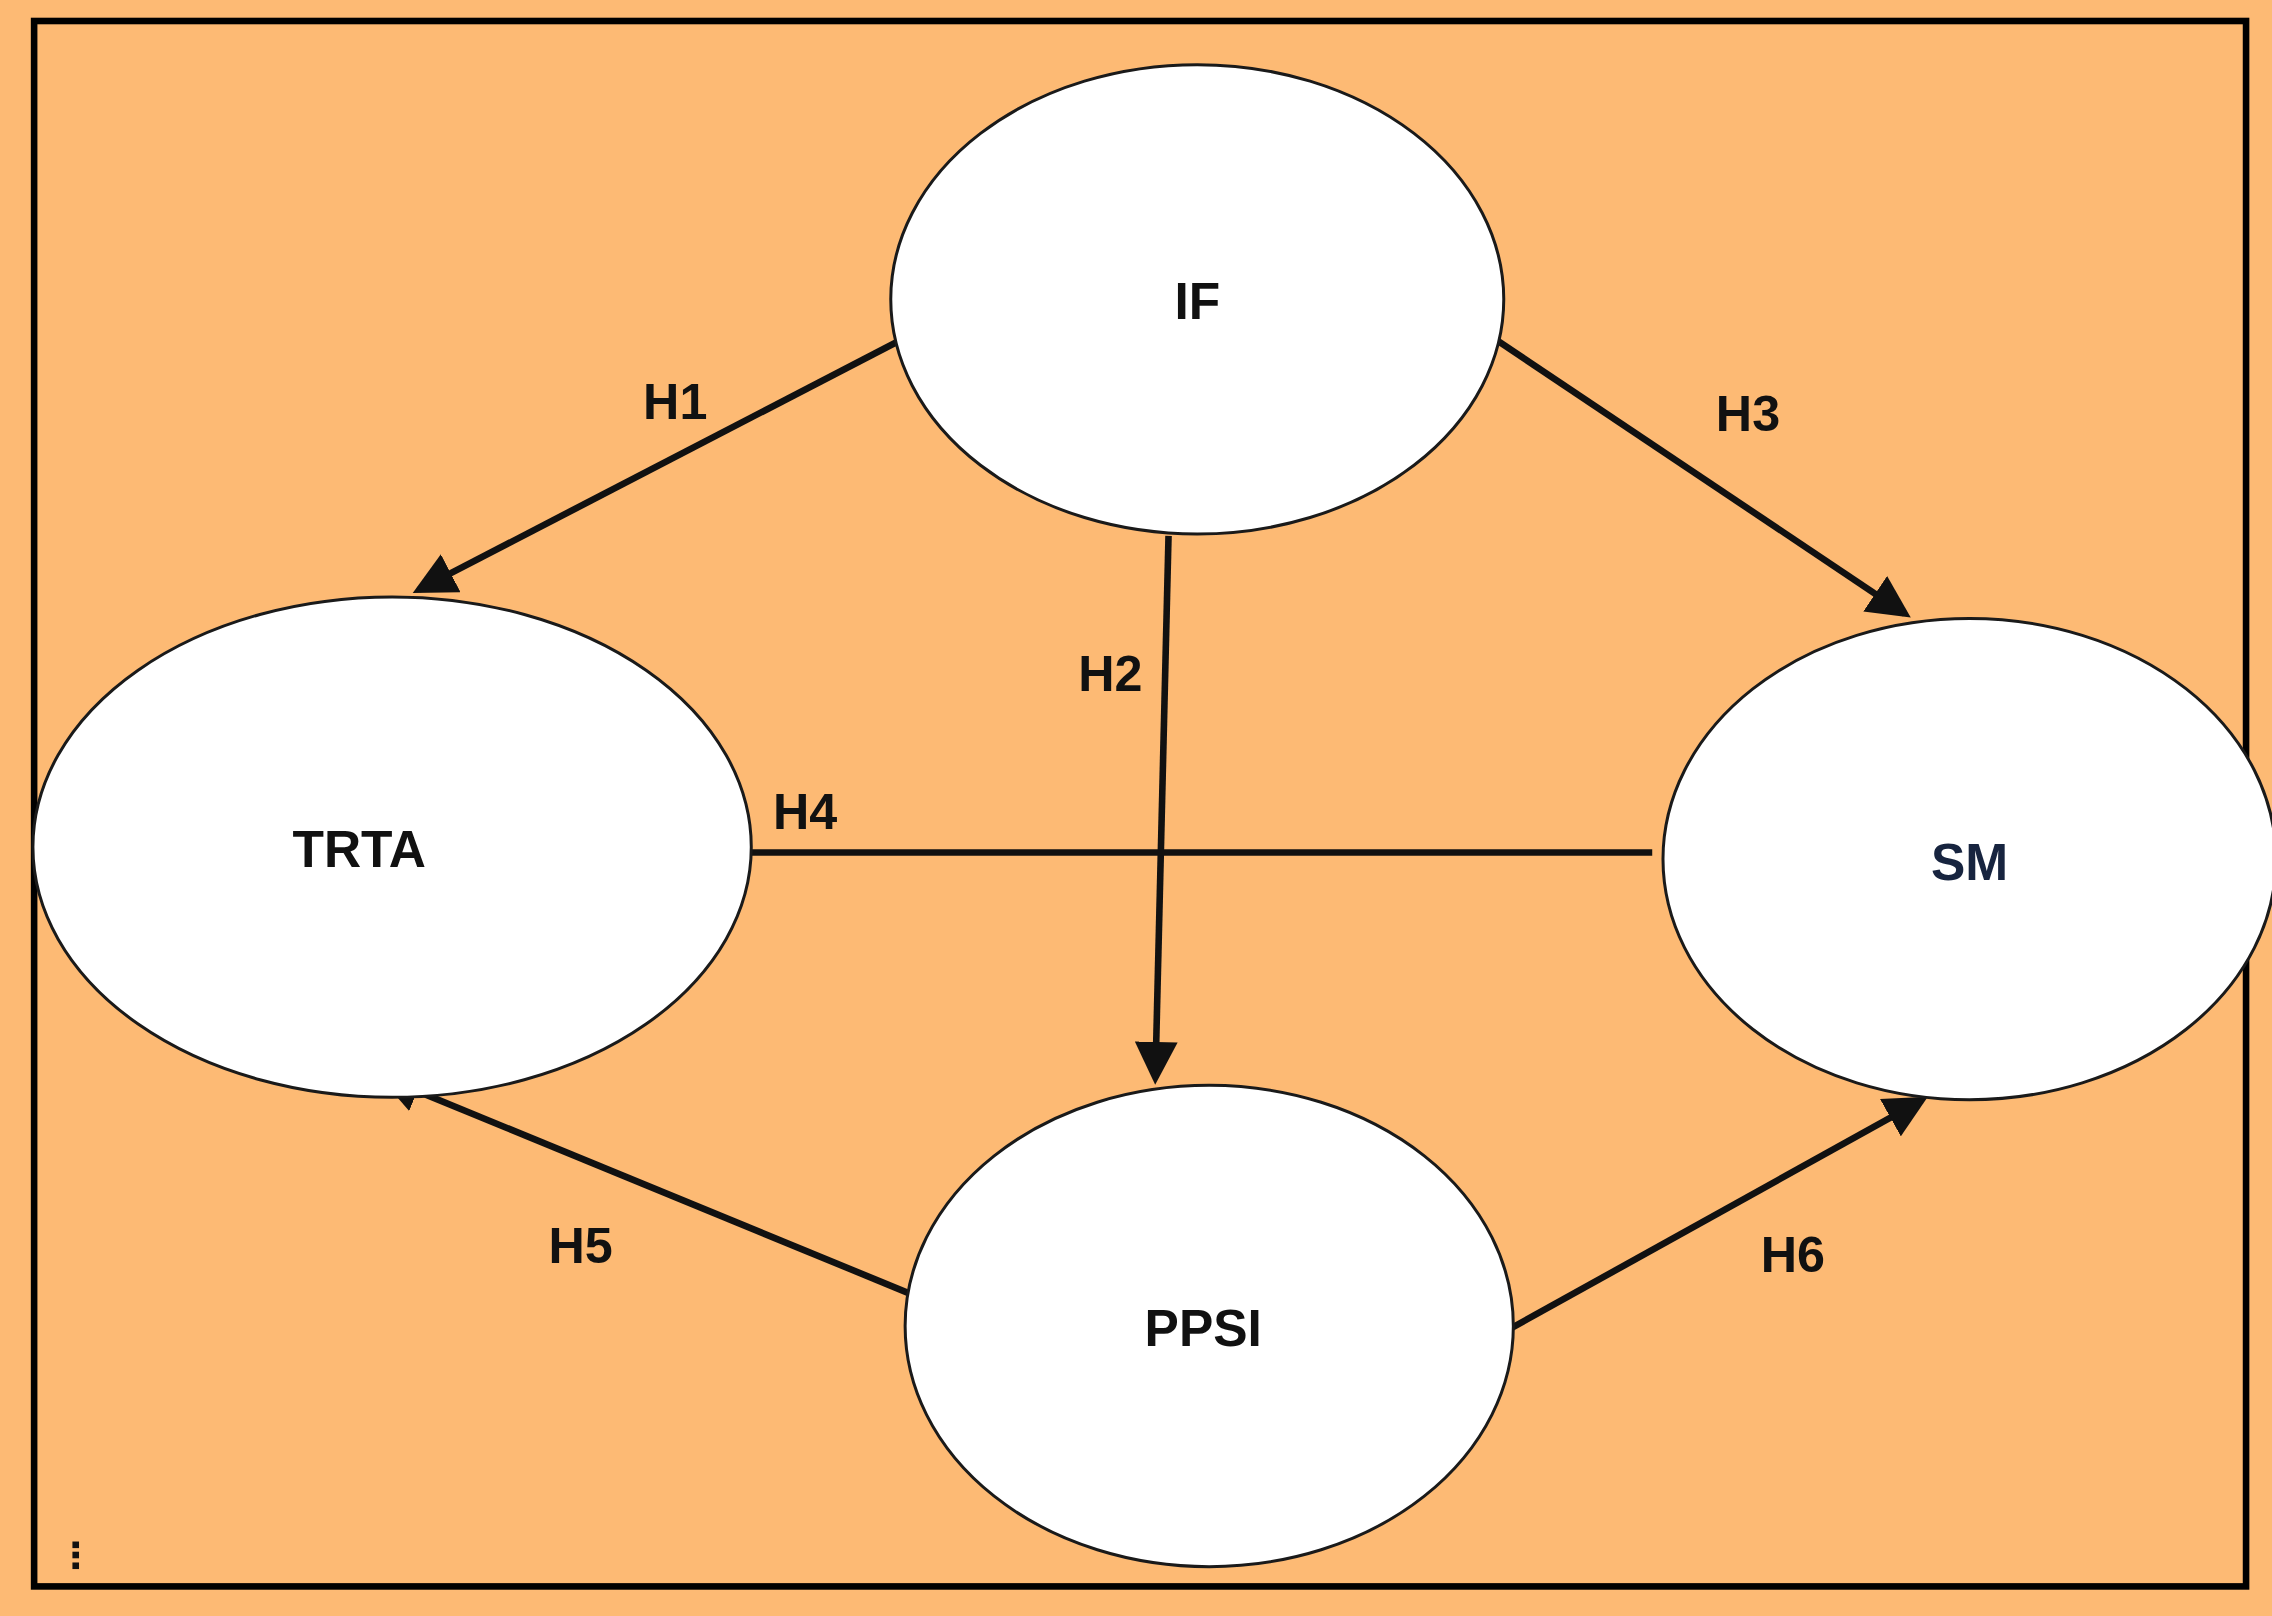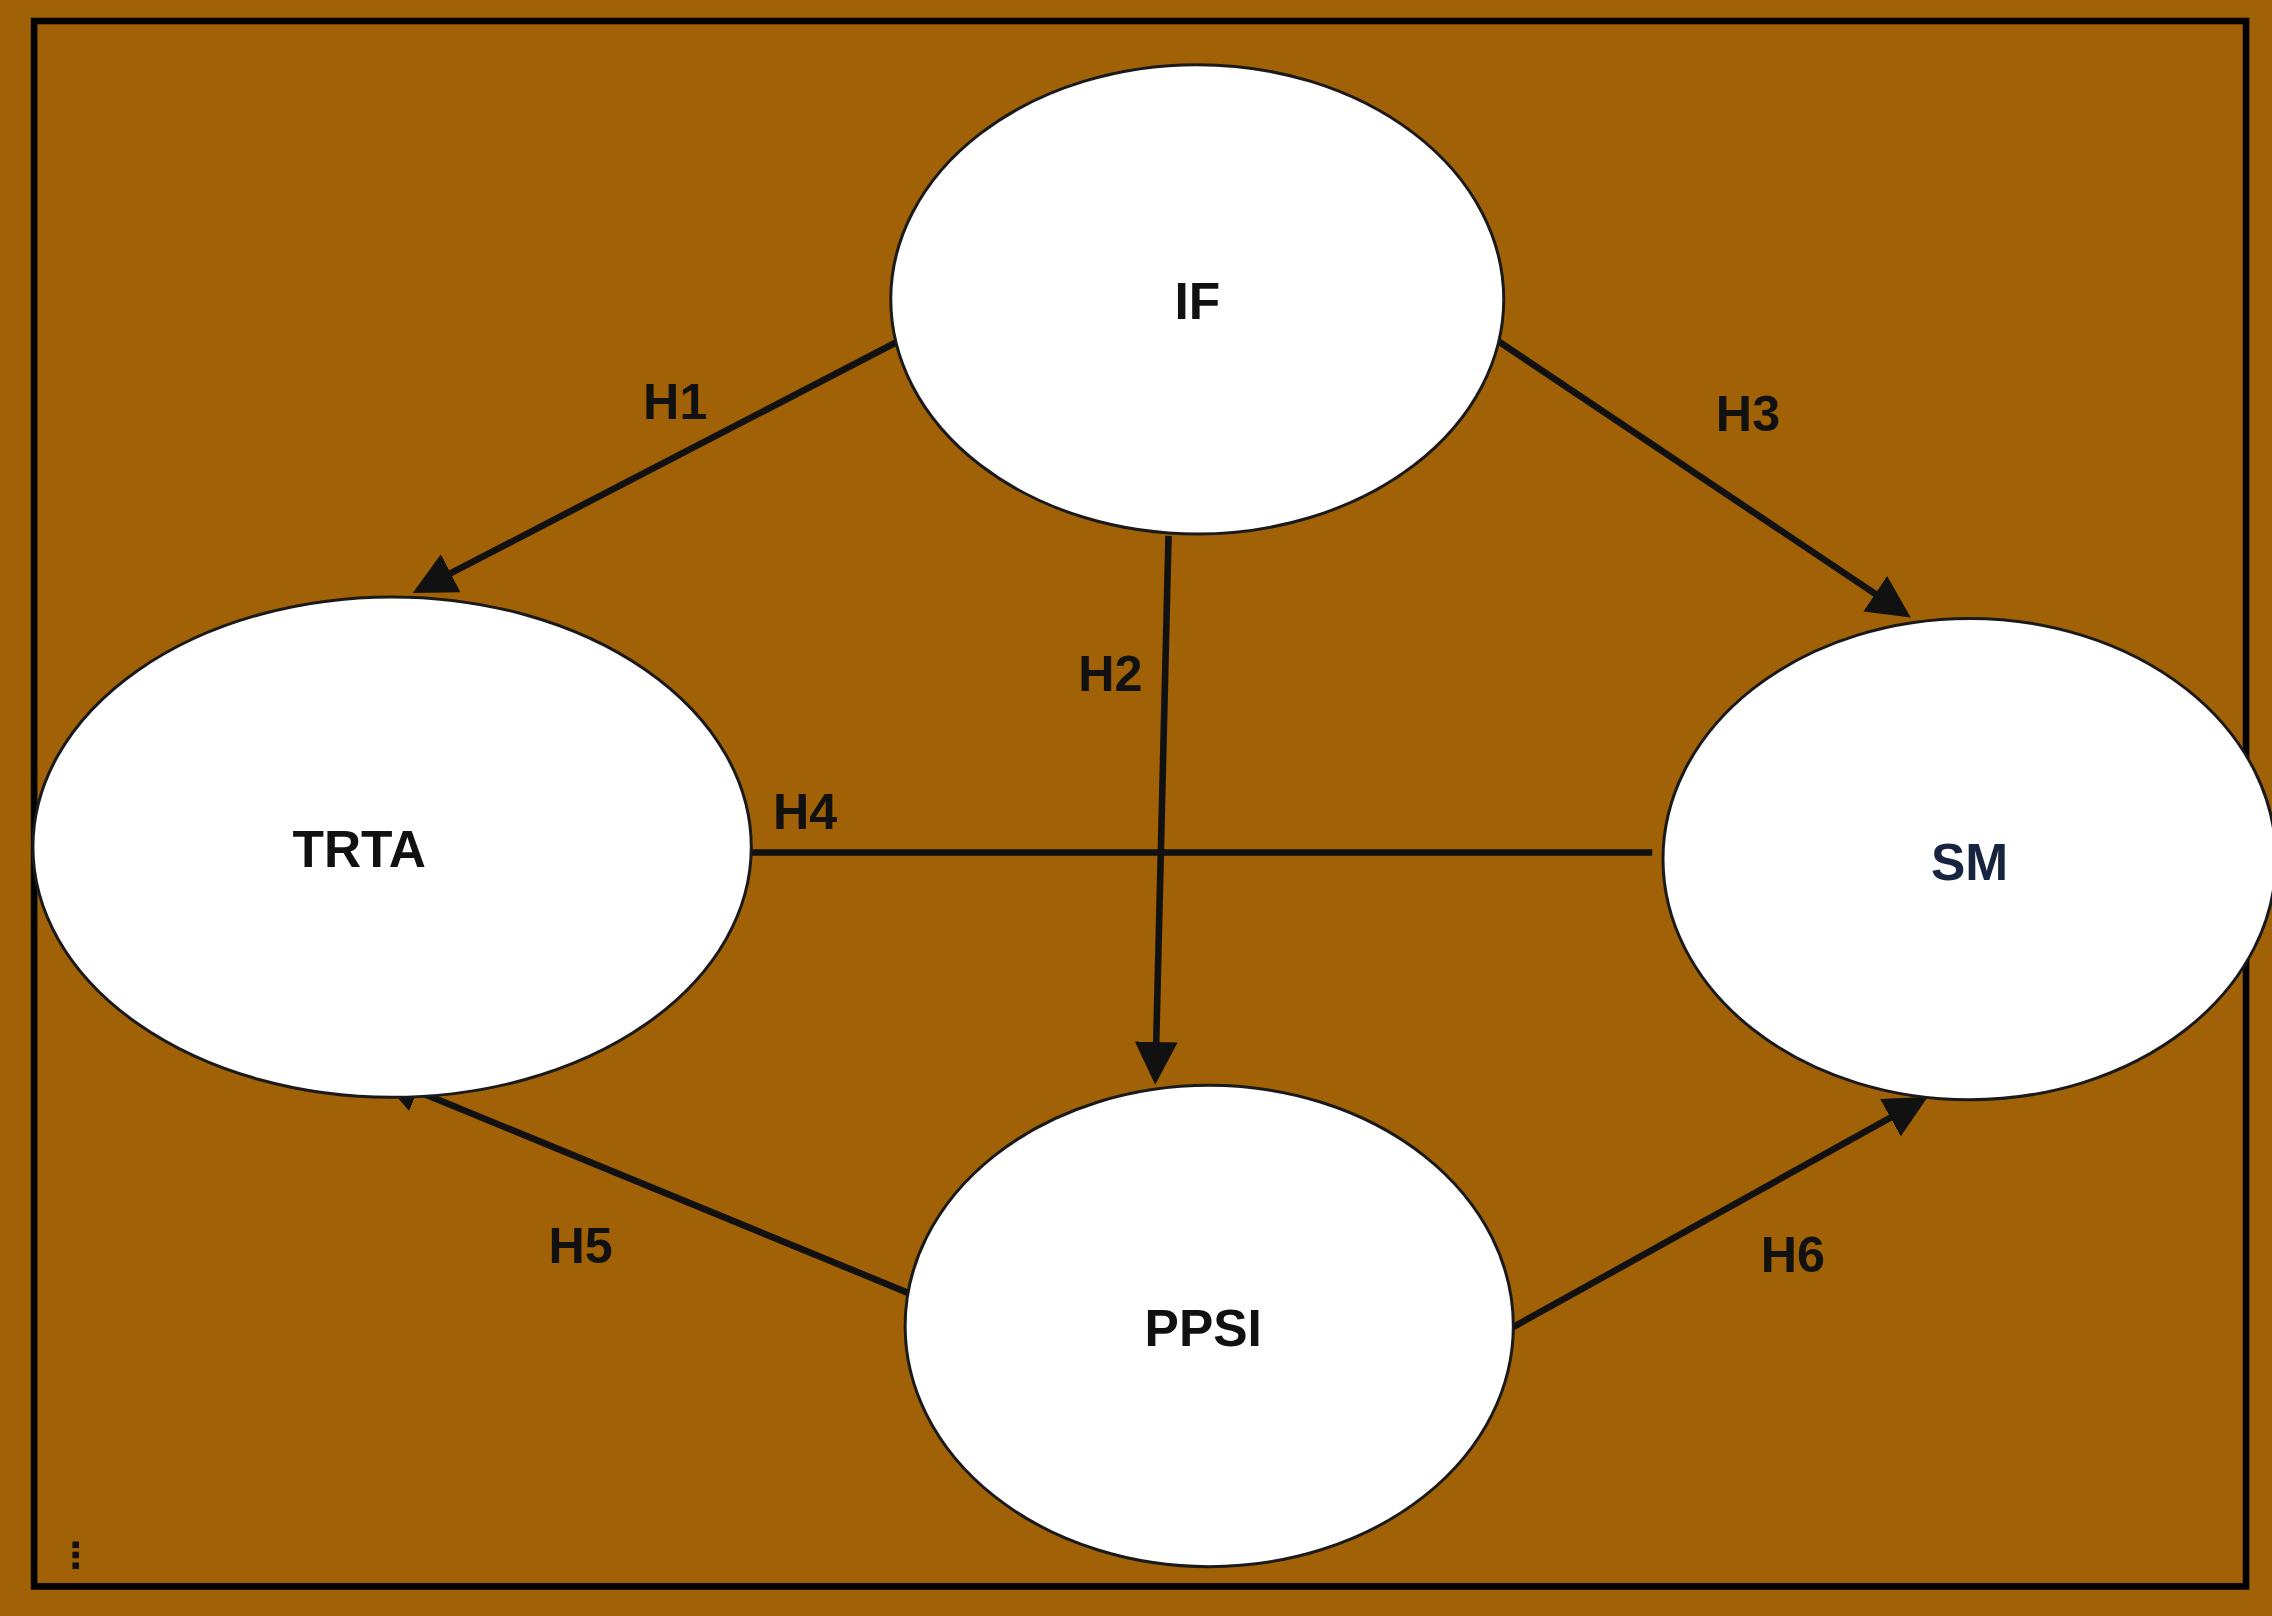--- a/index.html
+++ b/index.html
@@ -8,21 +8,21 @@
     padding: 0;
     background: #ffffff;
   }
   body {
     font-family: "Liberation Sans", sans-serif;
   }
   #canvas {
     position: relative;
     width: 2273px;
     height: 1617px;
-    background: #a16207;
+    background: #fdba74;
     overflow: hidden;
   }
   #diagram-svg {
     position: absolute;
     top: 0;
     left: 0;
     width: 2273px;
     height: 1617px;
     display: block;
   }

